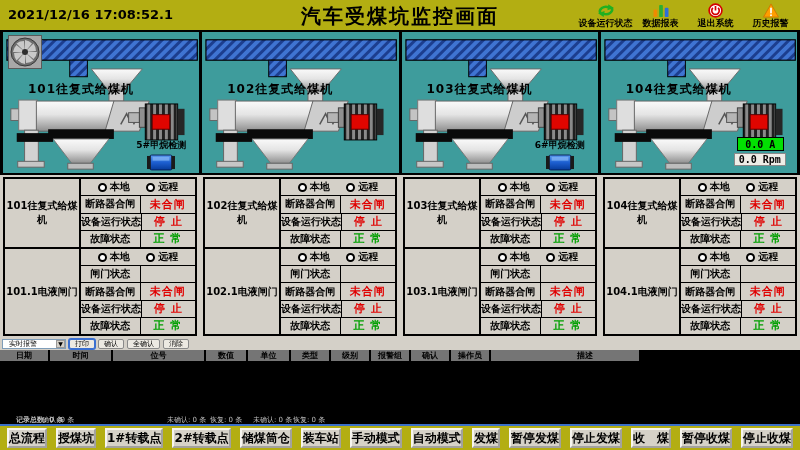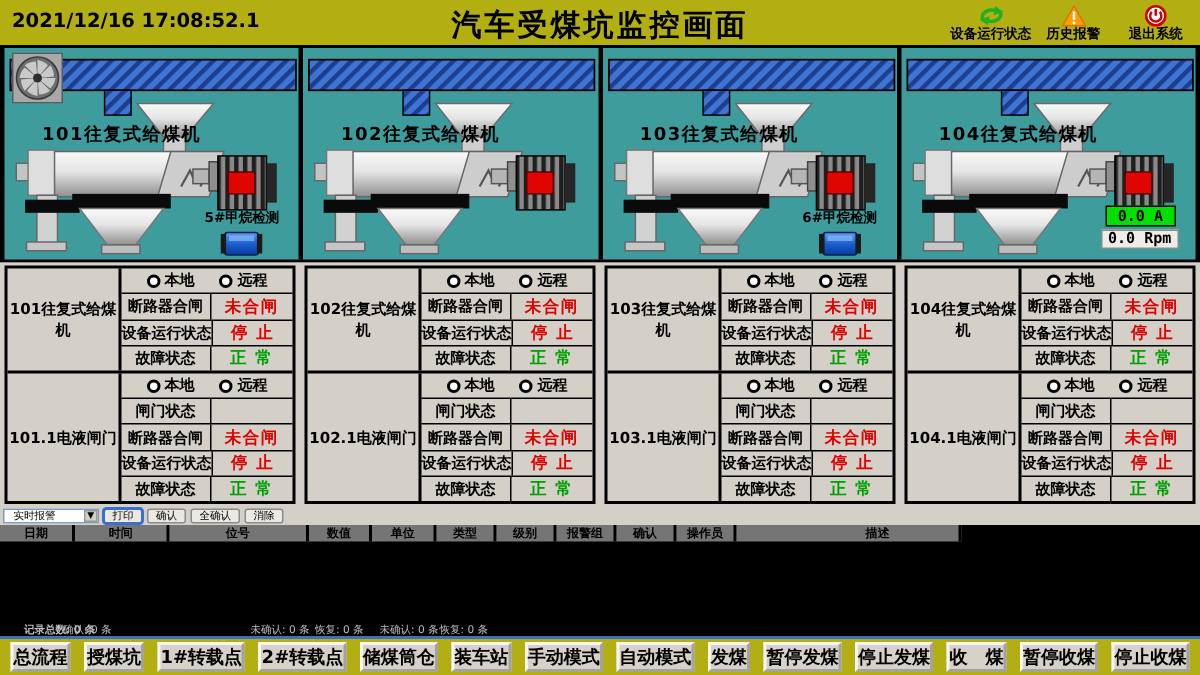--- a/index.html
+++ b/index.html
@@ -110,36 +110,46 @@
               <polygon points="12.5,1.2 18.5,5.2 11.5,7.6" fill="#21b021"></polygon>
               <path d="M16 5 A6.5 5 0 0 1 7 11.4" stroke="#21b021" stroke-width="2.6" fill="none"></path>
               <polygon points="7.5,14.8 1.5,10.8 8.5,8.4" fill="#21b021"></polygon>
             </svg>
           </span>
           <span class="lbl">设备运行状态</span>
         </div>
         <div class="tb-btn">
           <span>
             <svg viewBox="0 0 18 16" width="18" height="15">
-              <polygon points="9,1 17,15 1,15" fill="#ff9d00" stroke="#d07800"></polygon>
-              <rect x="8.1" y="5" width="1.8" height="6" fill="#fff"></rect>
-              <circle cx="9" cy="13" r="1.1" fill="#fff"></circle>
+              <rect x="1" y="7" width="4" height="8" rx="1" fill="#f08a00"></rect>
+              <rect x="7" y="2" width="4" height="13" rx="1" fill="#2fae2f"></rect>
+              <rect x="13" y="5" width="4" height="10" rx="1" fill="#2e6fd8"></rect>
             </svg>
           </span>
-          <span class="lbl">历史报警</span>
+          <span class="lbl">数据报表</span>
         </div>
         <div class="tb-btn">
           <span>
             <svg viewBox="0 0 16 16" width="15" height="15">
               <circle cx="8" cy="8" r="6.8" fill="#fff" stroke="#d40000" stroke-width="1.8"></circle>
               <path d="M8 3.2 V8" stroke="#d40000" stroke-width="1.8"></path>
               <path d="M5.2 5.3 A4 4 0 1 0 10.8 5.3" stroke="#d40000" stroke-width="1.8" fill="none"></path>
             </svg>
           </span>
           <span class="lbl">退出系统</span>
+        </div>
+        <div class="tb-btn">
+          <span>
+            <svg viewBox="0 0 18 16" width="18" height="15">
+              <polygon points="9,1 17,15 1,15" fill="#ff9d00" stroke="#d07800"></polygon>
+              <rect x="8.1" y="5" width="1.8" height="6" fill="#fff"></rect>
+              <circle cx="9" cy="13" r="1.1" fill="#fff"></circle>
+            </svg>
+          </span>
+          <span class="lbl">历史报警</span>
         </div>
       </div>
   </div>
 
   <div class="machine-area" id="machineArea">
       <div class="panel">
         <div class="machine-svg">
           <svg viewBox="0 0 200 145" preserveAspectRatio="none">
             <rect x="4" y="8" width="194" height="21" fill="url(#hatchP)" stroke="#000" stroke-width="1.2"></rect>
             <rect x="68" y="29" width="18" height="17" fill="url(#hatchP)" stroke="#000"></rect>

